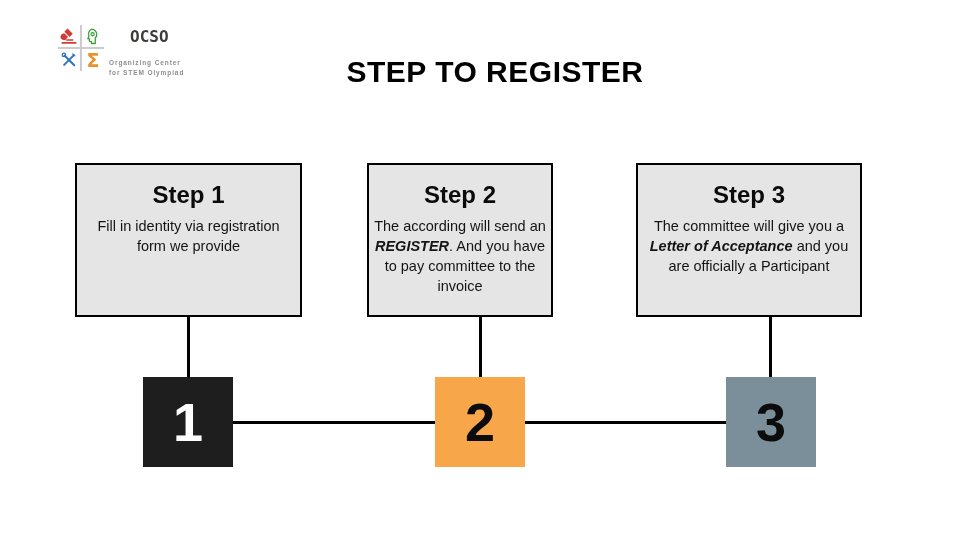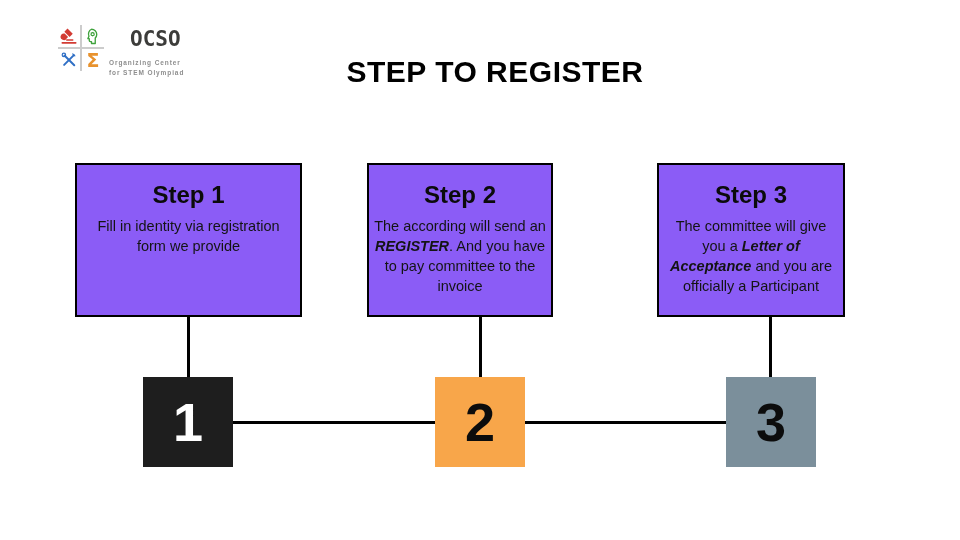--- a/index.html
+++ b/index.html
@@ -13,44 +13,44 @@
     position:absolute;left:58px;top:25px;
     display:grid;grid-template-columns:22px 22px;grid-template-rows:22px 22px;
     gap:2px;background:#cccccc;
   }
   .logo-cell{background:#ffffff;display:flex;align-items:center;justify-content:center;}
   .logo-cell svg{display:block;}
   .sigma{font-weight:bold;font-size:19px;line-height:1;font-family:"DejaVu Sans",sans-serif;}
   .wordmark{
     position:absolute;left:130px;top:29px;
     font-family:"DejaVu Sans Mono",monospace;font-weight:bold;
-    font-size:21px;line-height:1;letter-spacing:0px;
+    font-size:16px;line-height:1;letter-spacing:0px;
   }
   .tagline{
     position:absolute;left:109px;top:58px;
     font-size:6.5px;letter-spacing:0.9px;line-height:1.55;font-weight:bold;
   }
 
   
   .title{
     position:absolute;left:0;top:40px;width:100%;margin:15px;
     text-align:center;font-size:30px;font-weight:bold;letter-spacing:0.5px;color:#000;
   }
 
   
   .step-box{
     position:absolute;top:163px;height:154px;box-sizing:border-box;
-    background:#8b5cf6;border:2px solid #000;text-align:center;padding-top:16px;
+    background:#e5e5e5;border:2px solid #000;text-align:center;padding-top:16px;
   }
   .step-box h2{margin:0 0 7px 0;font-size:24px;font-weight:bold;color:#0b0b0b;}
   .step-desc{margin:0 auto;width:96%;font-size:14.5px;line-height:1.38;color:#141414;}
   .step-desc .em{font-weight:bold;font-style:italic;}
   .box-1{left:75px;width:227px;}
   .box-2{left:367px;width:186px;}
-  .box-3{left:657px;width:188px;}
+  .box-3{left:636px;width:226px;}
 
   
   .line{position:absolute;background:#000;}
   .v-line{width:2.5px;top:317px;height:60px;}
   .v-1{left:187px;} .v-2{left:479px;} .v-3{left:769px;}
   .h-line{height:2.5px;top:421px;}
   .h-1{left:233px;width:202px;} .h-2{left:525px;width:201px;}
 
   
   .num-square{

